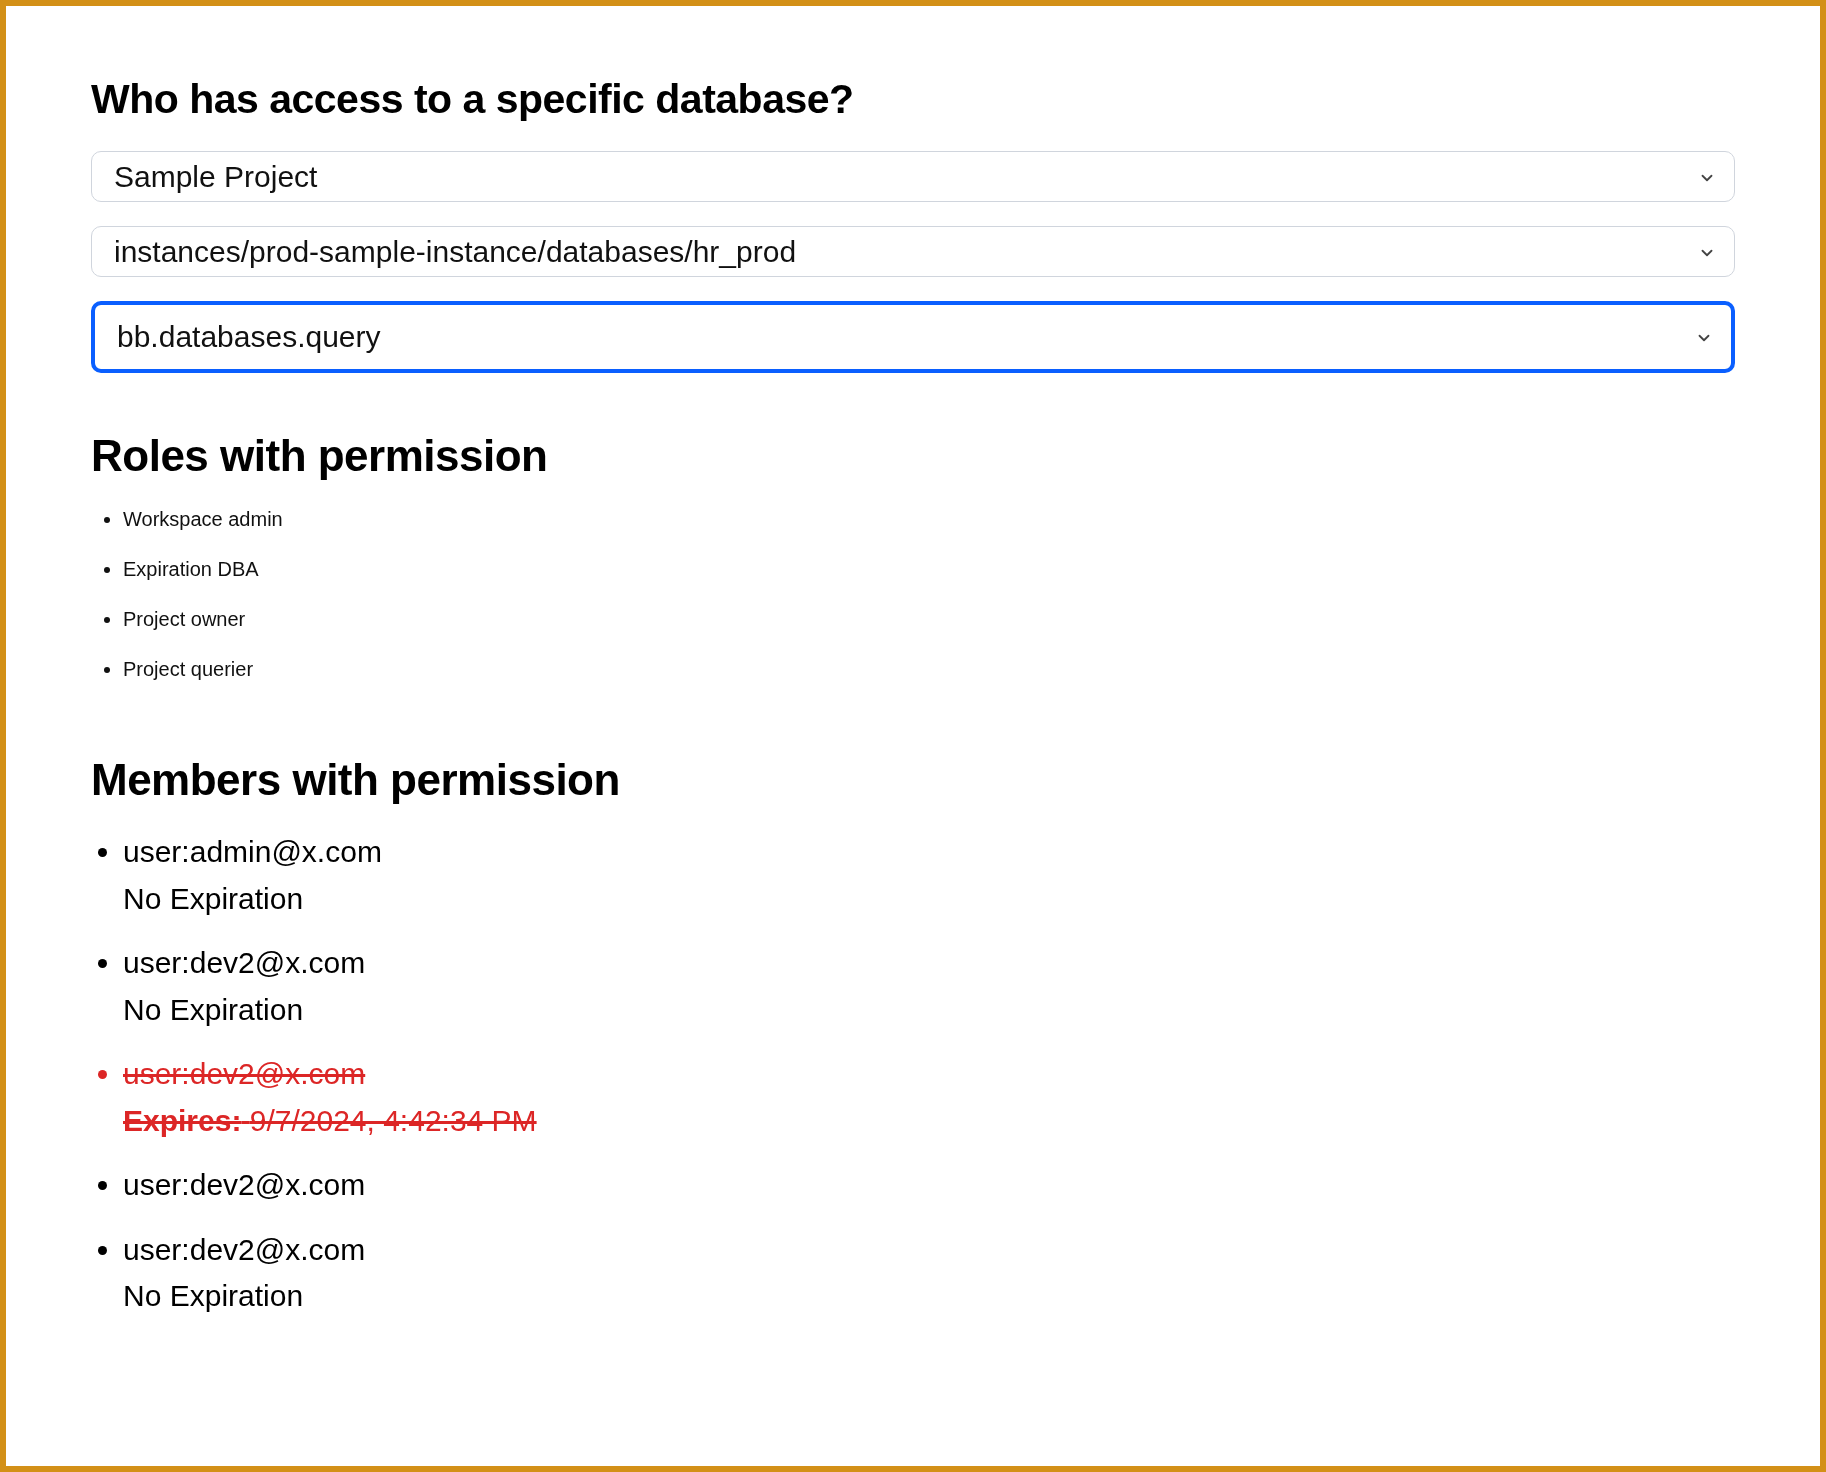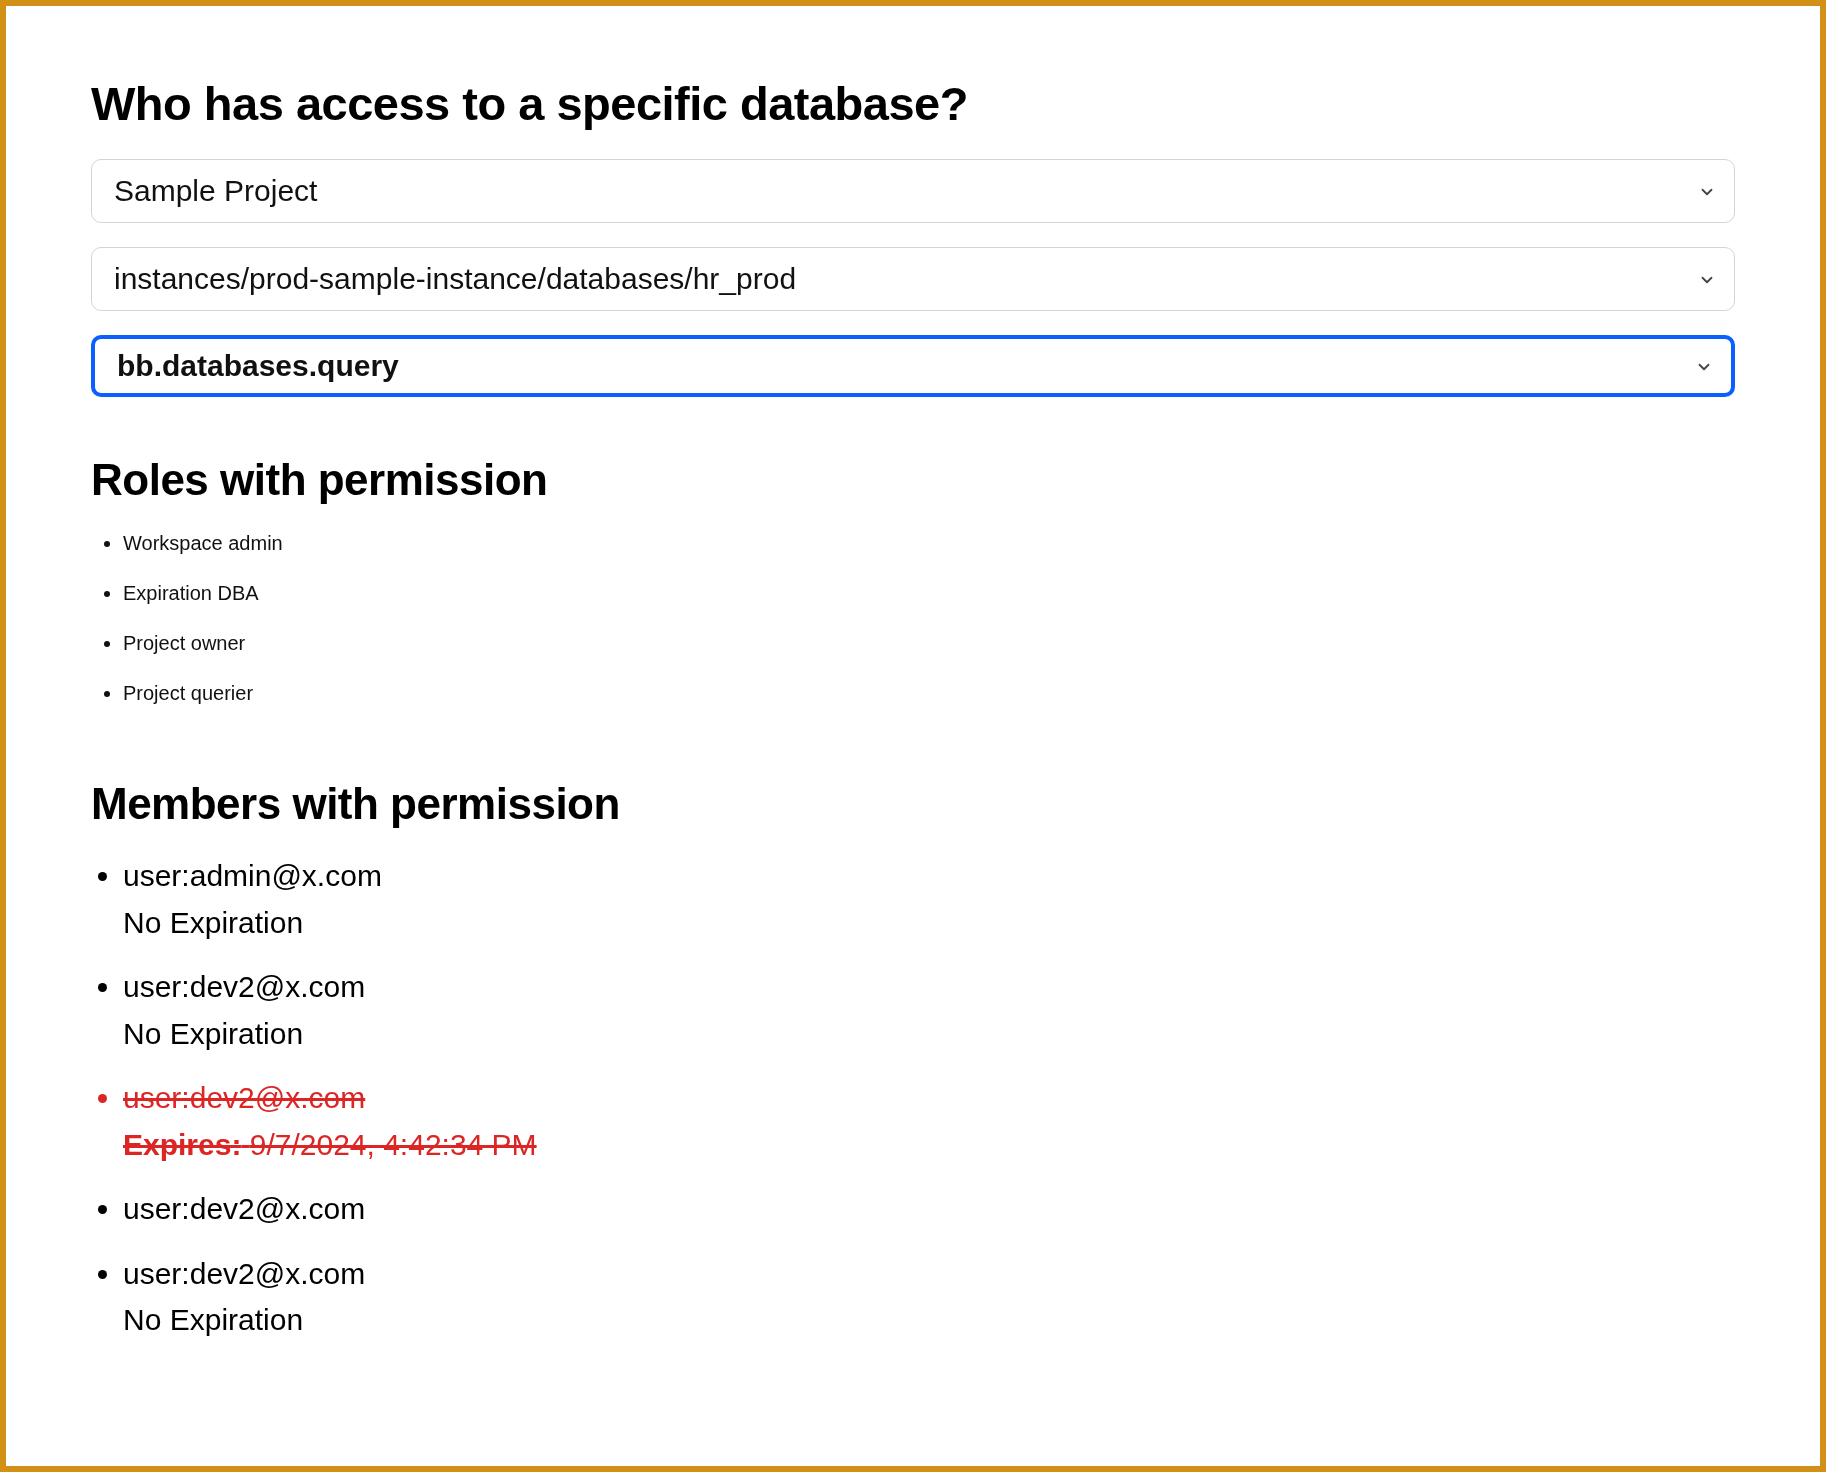--- a/index.html
+++ b/index.html
@@ -13,48 +13,47 @@
       border: 6px solid #d39017;
       width: 1826px;
       height: 1472px;
       overflow: hidden;
     }
     .container {
       padding: 70px 85px 0 85px;
       transform-origin: top left;
     }
     h1.title {
-      font-size: 47px;
+      font-size: 41px;
       font-weight: 800;
       color: #000;
       margin-bottom: 28px;
       letter-spacing: -0.5px;
     }
     .select-wrap {
       position: relative;
       margin-bottom: 24px;
     }
     .select-box {
       width: 100%;
-      height: 64px;
+      height: 51px;
       border: 1px solid #d0d5dd;
       border-radius: 10px;
       background: #fff;
       font-size: 30px;
       color: #111;
       padding: 0 50px 0 22px;
       display: flex;
       align-items: center;
       cursor: pointer;
       position: relative;
     }
     .select-box.focused {
       border: 4px solid #0a5fff;
-      height: 62px;
-      font-weight: bold;
+      height: 72px;
     }
     .chevron {
       position: absolute;
       right: 18px;
       top: 50%;
       transform: translateY(-50%);
       pointer-events: none;
     }
     .chevron svg {
       width: 18px;

